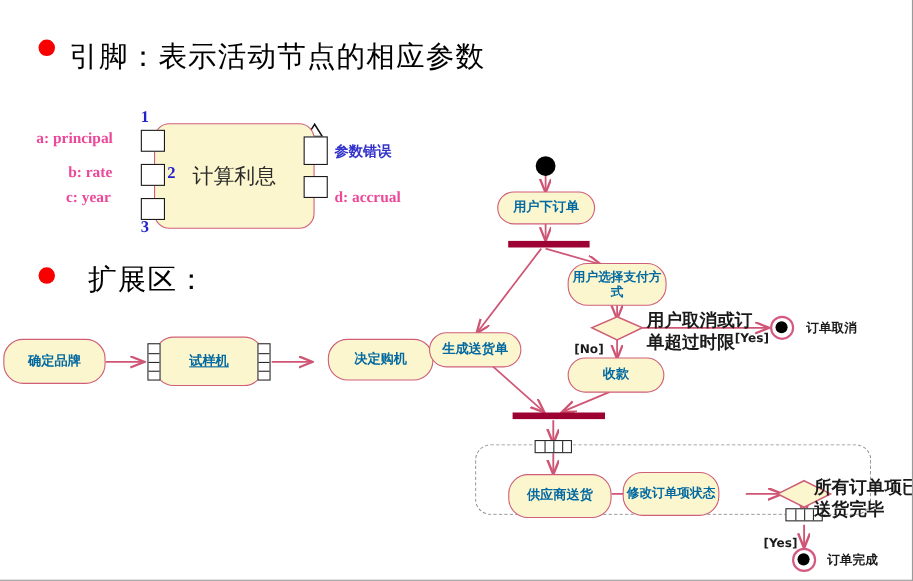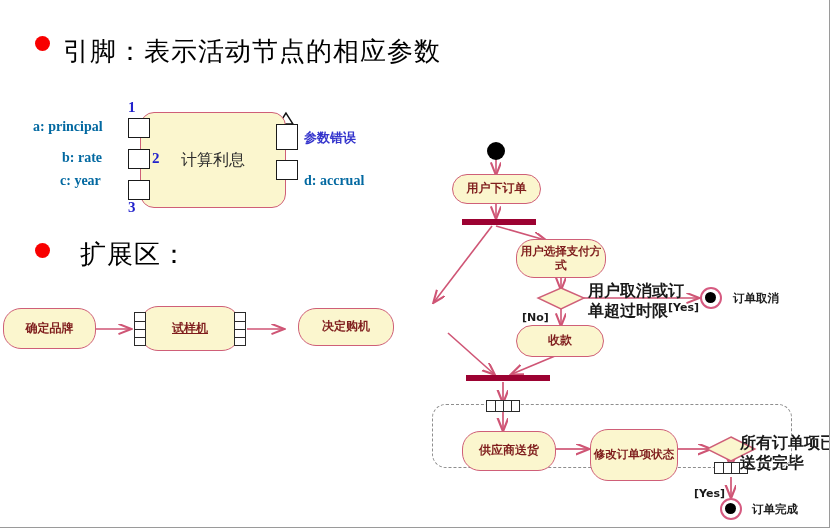--- a/index.html
+++ b/index.html
@@ -40,57 +40,57 @@
     white-space: nowrap;
     letter-spacing: 1px;
   }
 
   
   .act {
     position: absolute;
     background: #fbf6ce;
     border: 1.4px solid #cf5f78;
     border-radius: 18px;
-    color: #7f1d1d;
+    color: #0369a1;
     font-family: "DejaVu Sans", "Liberation Sans", sans-serif;
     font-weight: bold;
     font-size: 12px;
     display: flex;
     align-items: center;
     justify-content: center;
     text-align: center;
     line-height: 1.15;
     box-sizing: border-box;
   }
   .act.small { font-size: 11.5px; }
 
   
   .bigact {
     position: absolute;
     background: #fbf6ce;
     border: 1.5px solid #cf5f78;
     color: #2b2b2b;
     font-family: "DejaVu Sans", "Liberation Sans", sans-serif;
-    font-size: 16px;
+    font-size: 19px;
     display: flex; align-items: center; justify-content: center;
     box-sizing: border-box;
     border-radius: 14px;
   }
 
   
   .pin {
     position: absolute;
     width: 22px; height: 20px;
     background: #ffffff;
     border: 1.4px solid #1a1a1a;
     box-sizing: border-box;
   }
   .pinlabel {
     position: absolute;
-    color: #0369a1;
+    color: #ec4899;
     font-family: "Liberation Serif", "DejaVu Serif", serif;
     font-weight: bold;
     font-size: 14px;
     white-space: nowrap;
   }
   .pinnum {
     position: absolute;
     color: #2222cc;
     font-family: "Liberation Serif", "DejaVu Serif", serif;
     font-weight: bold;
@@ -314,20 +314,23 @@
   <div class="act" style="left:452px; top:174px; width:89px; height:30px;">
     <span>用户下订单</span>
   </div>
 
   <div class="bar" style="left:462px; top:219px; width:74px;"></div>
 
   <div class="act small" style="left:516px; top:239px; width:90px; height:39px;">
     <span>用户选择支付方式</span>
   </div>
 
+  <div class="act" style="left:390px; top:302px; width:84px; height:32px;">
+    <span>生成送货单</span>
+  </div>
 
   <div class="act" style="left:516px; top:325px; width:88px; height:32px;text-align:right;">
     <span>收款</span>
   </div>
 
   <div class="note" style="left:588px; top:281px;">
     <span>用户取消或订</span><br>
     <span>单超过时限</span>
   </div>
 
@@ -351,21 +354,21 @@
   <div class="expin-h" style="left:714px; top:462px;">
     <i style="left:8px;"></i>
       <i style="left:16px;"></i>
       <i style="left:24px;"></i>
   </div>
 
   <div class="act" style="left:462px; top:431px; width:94px; height:40px;">
     <span>供应商送货</span>
   </div>
 
-  <div class="act small" style="left:590px; top:429px; width:88px; height:52px;">
+  <div class="act small" style="left:566px; top:429px; width:88px; height:40px;">
     <span>修改订单项状态</span>
   </div>
 
   <div class="note" style="left:740px; top:433px;">
     <span>所有订单项已</span><br>
     <span>送货完毕</span>
   </div>
 
   <div class="guard" style="left:694px; top:487px;">[Yes]</div>
 

